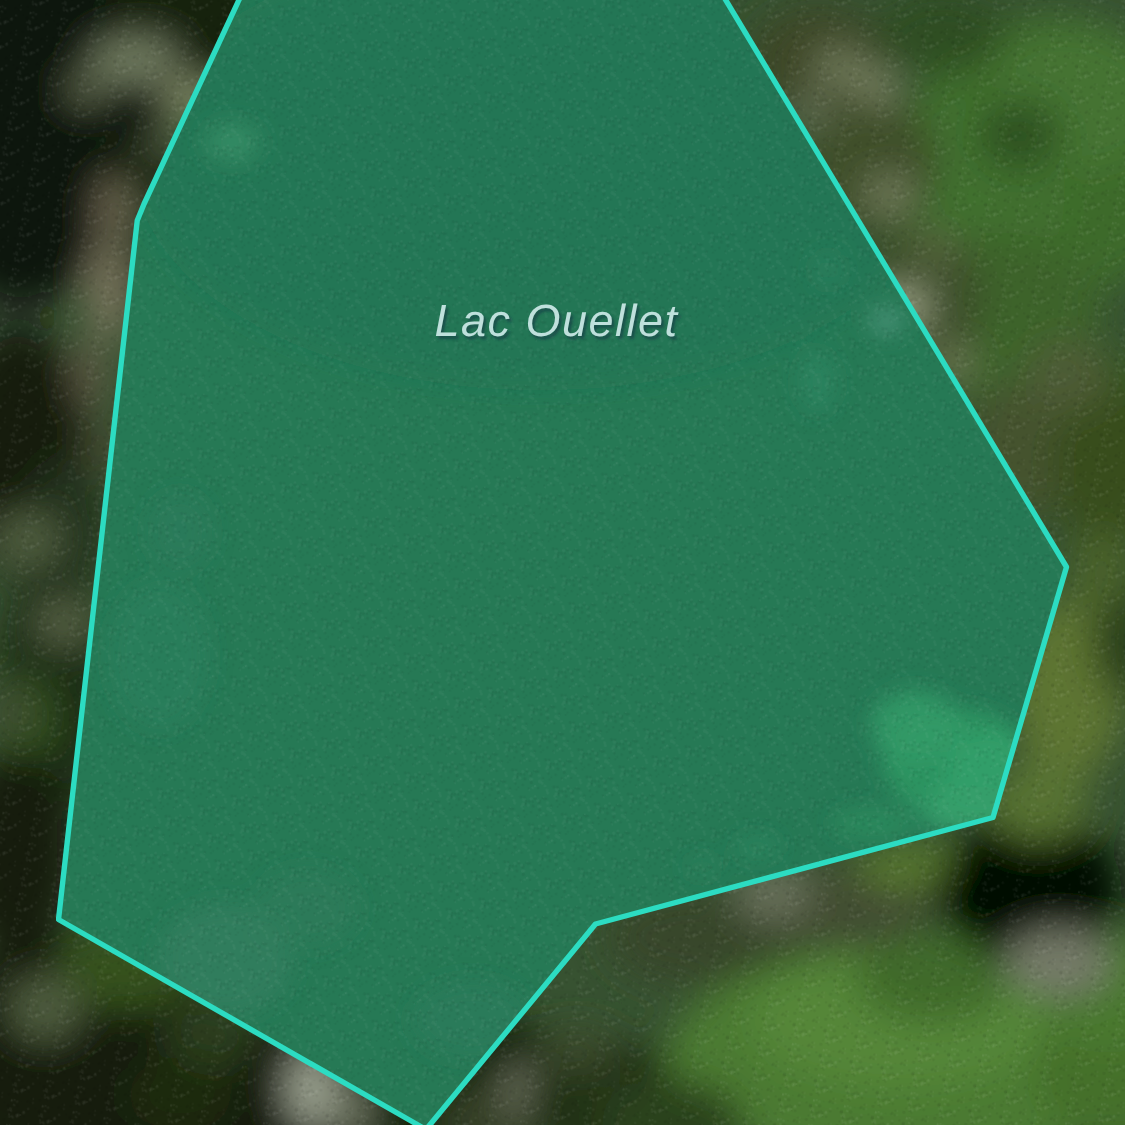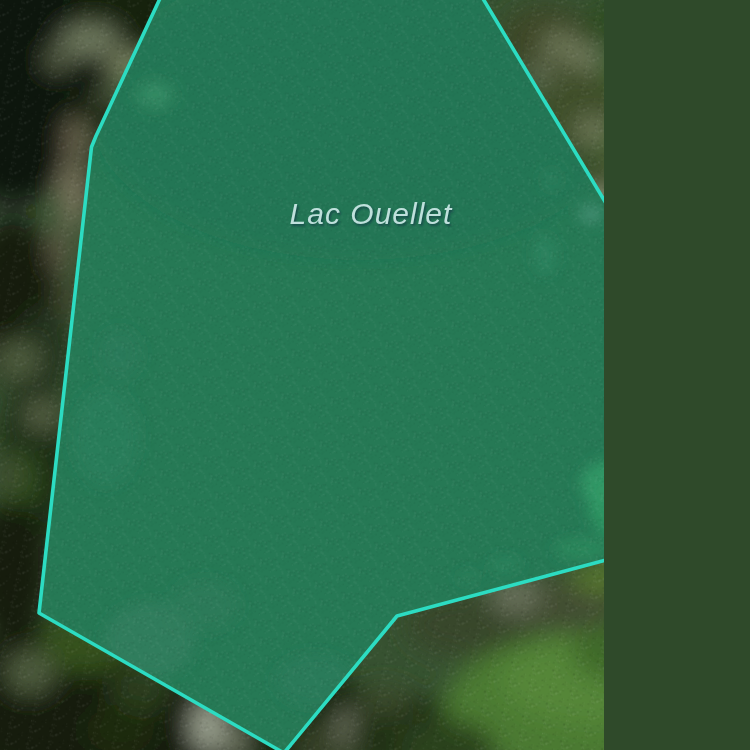--- a/index.html
+++ b/index.html
@@ -1,16 +1,16 @@
 <!DOCTYPE html>
 <html><head>
 <meta charset="utf-8">
 <style>
   html,body{margin:0;padding:0;background:#2f4a2a;}
-  #map{position:relative;width:604px;height:750px;overflow:hidden;font-family:"Liberation Sans",sans-serif;}
+  #map{position:relative;width:750px;height:750px;overflow:hidden;font-family:"Liberation Sans",sans-serif;}
 </style>
 </head>
 <body>
 <div id="map">
 <svg width="750" height="750" viewBox="0 0 750 750">
   <defs>
     <filter id="b12" x="-40%" y="-40%" width="180%" height="180%">
           <feGaussianBlur stdDeviation="12"></feGaussianBlur>
         </filter>
     <filter id="b7" x="-40%" y="-40%" width="180%" height="180%">

